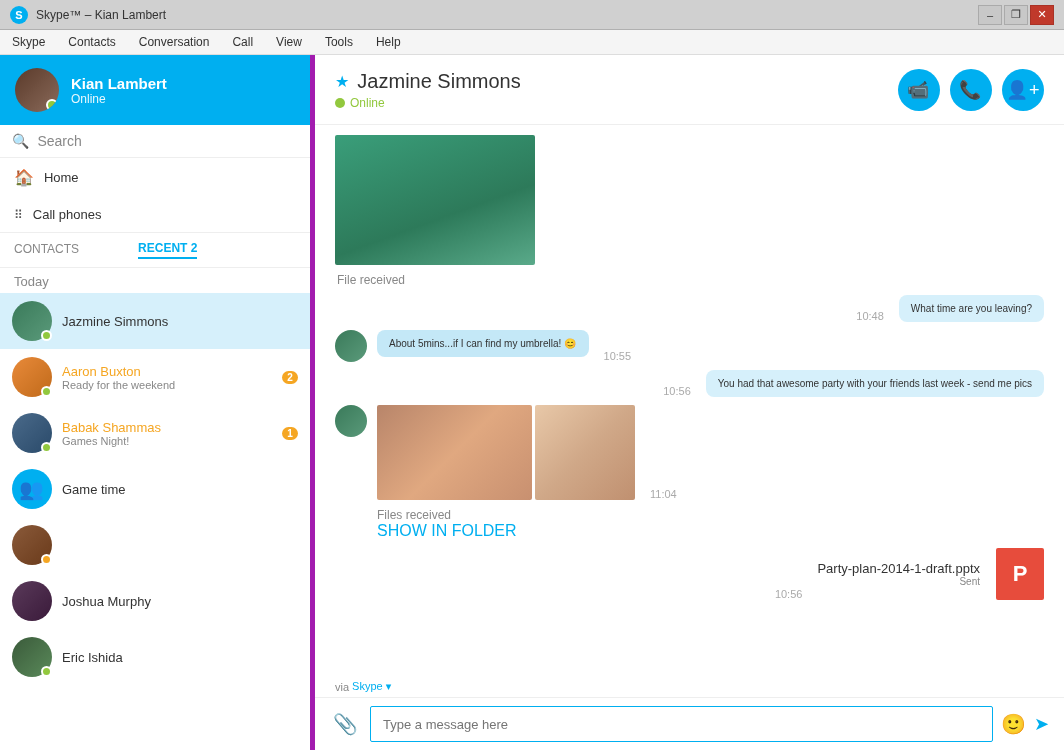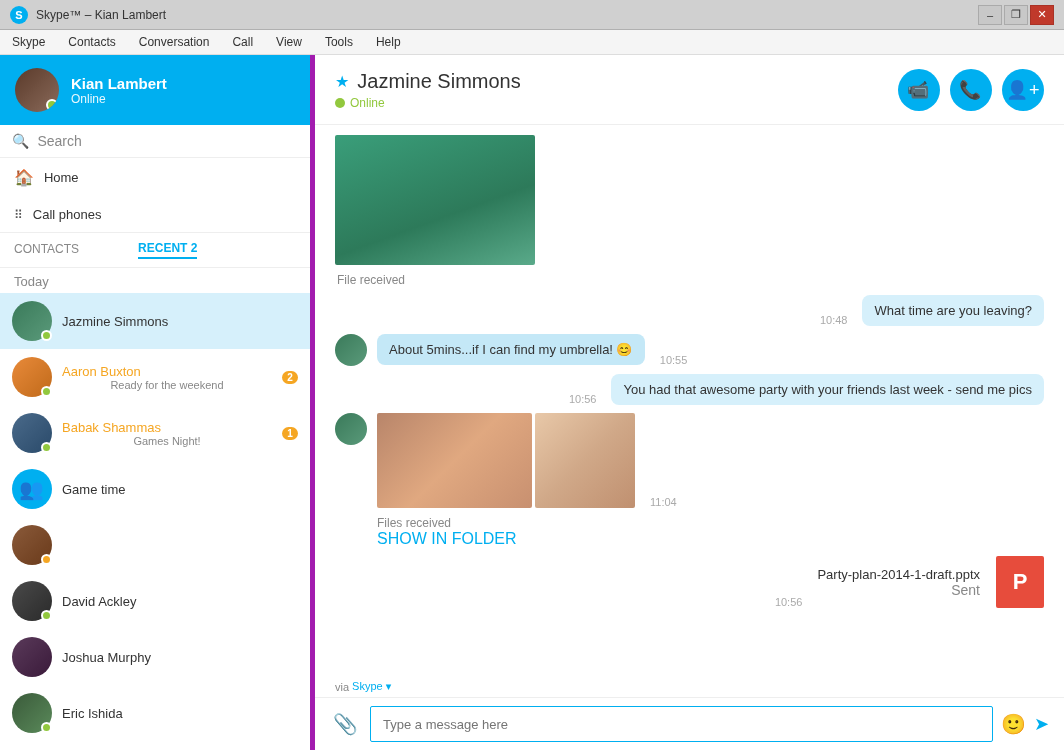--- a/index.html
+++ b/index.html
@@ -89,21 +89,21 @@
       padding: 8px 12px; cursor: pointer; position: relative;
     }
     .contact-item.active { background: #d6f0fb; }
     .contact-avatar { width: 40px; height: 40px; border-radius: 50%; flex-shrink: 0; position: relative; display: flex; align-items: center; justify-content: center; font-size: 18px; color: white; }
     .avatar-status { width: 11px; height: 11px; border-radius: 50%; border: 2px solid white; position: absolute; bottom: 0; right: 0; }
     .avatar-status.online { background: #92c83e; }
     .avatar-status.yellow { background: #f5a623; }
     .contact-info { flex: 1; min-width: 0; }
     .contact-name { font-size: 13px; color: #333; white-space: nowrap; overflow: hidden; text-overflow: ellipsis; }
     .contact-name.orange { color: #f5a623; }
-    .contact-sub { font-size: 11px; color: #888; white-space: nowrap; overflow: hidden; text-overflow: ellipsis; text-align: center; }
+    .contact-sub { font-size: 11px; color: #888; white-space: nowrap; overflow: hidden; text-overflow: ellipsis; }
     .badge { background: #f5a623; color: white; font-size: 10px; font-weight: bold; border-radius: 10px; padding: 1px 5px; min-width: 16px; text-align: center; }
 
     
     .chat-area { flex: 1; display: flex; flex-direction: column; background: #fff; }
 
     
     .chat-header {
       padding: 12px 20px; border-bottom: 1px solid #eee;
       display: flex; align-items: center; justify-content: space-between;
       height: 70px;
@@ -125,31 +125,31 @@
     .messages-area {
       flex: 1; overflow-y: auto; padding: 10px 20px;
       display: flex; flex-direction: column; gap: 8px;
       background: #fff;
     }
     .msg-row { display: flex; align-items: flex-start; gap: 10px; }
     .msg-row.right { justify-content: flex-end; }
     .msg-avatar { width: 32px; height: 32px; border-radius: 50%; flex-shrink: 0; background: #888; display: flex; align-items: center; justify-content: center; font-size: 14px; color: white; }
     .bubble {
       background: #c4e8f7; border-radius: 8px; padding: 8px 12px;
-      font-size: 13px; color: #333; max-width: 520px; text-align: right;
+      font-size: 10px; color: #333; max-width: 520px; text-align: right;
     }
     .bubble.sent { background: #d6f0fb; }
     .msg-time { font-size: 11px; color: #aaa; align-self: flex-end; margin-left: 5px; }
     .msg-time-right { font-size: 11px; color: #aaa; align-self: flex-end; margin-right: 5px; }
     .show-folder { font-size: 16px; color: #00aff0; cursor: pointer; text-transform: uppercase; }
     .pptx-icon { width: 48px; height: 52px; background: #e74c3c; display: flex; align-items: center; justify-content: center; border-radius: 2px; }
     .pptx-letter { color: white; font-size: 22px; font-weight: bold; }
     .sent-info { text-align: right; }
     .sent-filename { font-size: 13px; color: #333; }
-    .sent-status { font-size: 14px; color: #888; }
+    .sent-status { font-size: 10px; color: #888; }
 
     
     .via-bar { padding: 4px 20px; font-size: 11px; color: #888; display: flex; align-items: center; gap: 3px; }
     .via-link { color: #00aff0; cursor: pointer; }
 
     
     .input-area {
       padding: 8px 15px; border-top: 1px solid #eee;
       display: flex; align-items: center; gap: 8px;
     }
@@ -304,28 +304,20 @@
           <div class="contact-name">Game time</div>
         </div>
       </div>
 
       <div class="contact-item">
         <div class="contact-avatar av-danielle">
           <div class="avatar-status yellow"></div>
         </div>
       </div>
 
-      <div class="contact-item">
-        <div class="contact-avatar av-david">
-          <div class="avatar-status online"></div>
-        </div>
-        <div class="contact-info">
-          <div class="contact-name">David Ackley</div>
-        </div>
-      </div>
 
       <div class="contact-item">
         <div class="contact-avatar av-joshua"></div>
         <div class="contact-info">
           <div class="contact-name">Joshua Murphy</div>
         </div>
       </div>
 
       <div class="contact-item">
         <div class="contact-avatar av-eric">

